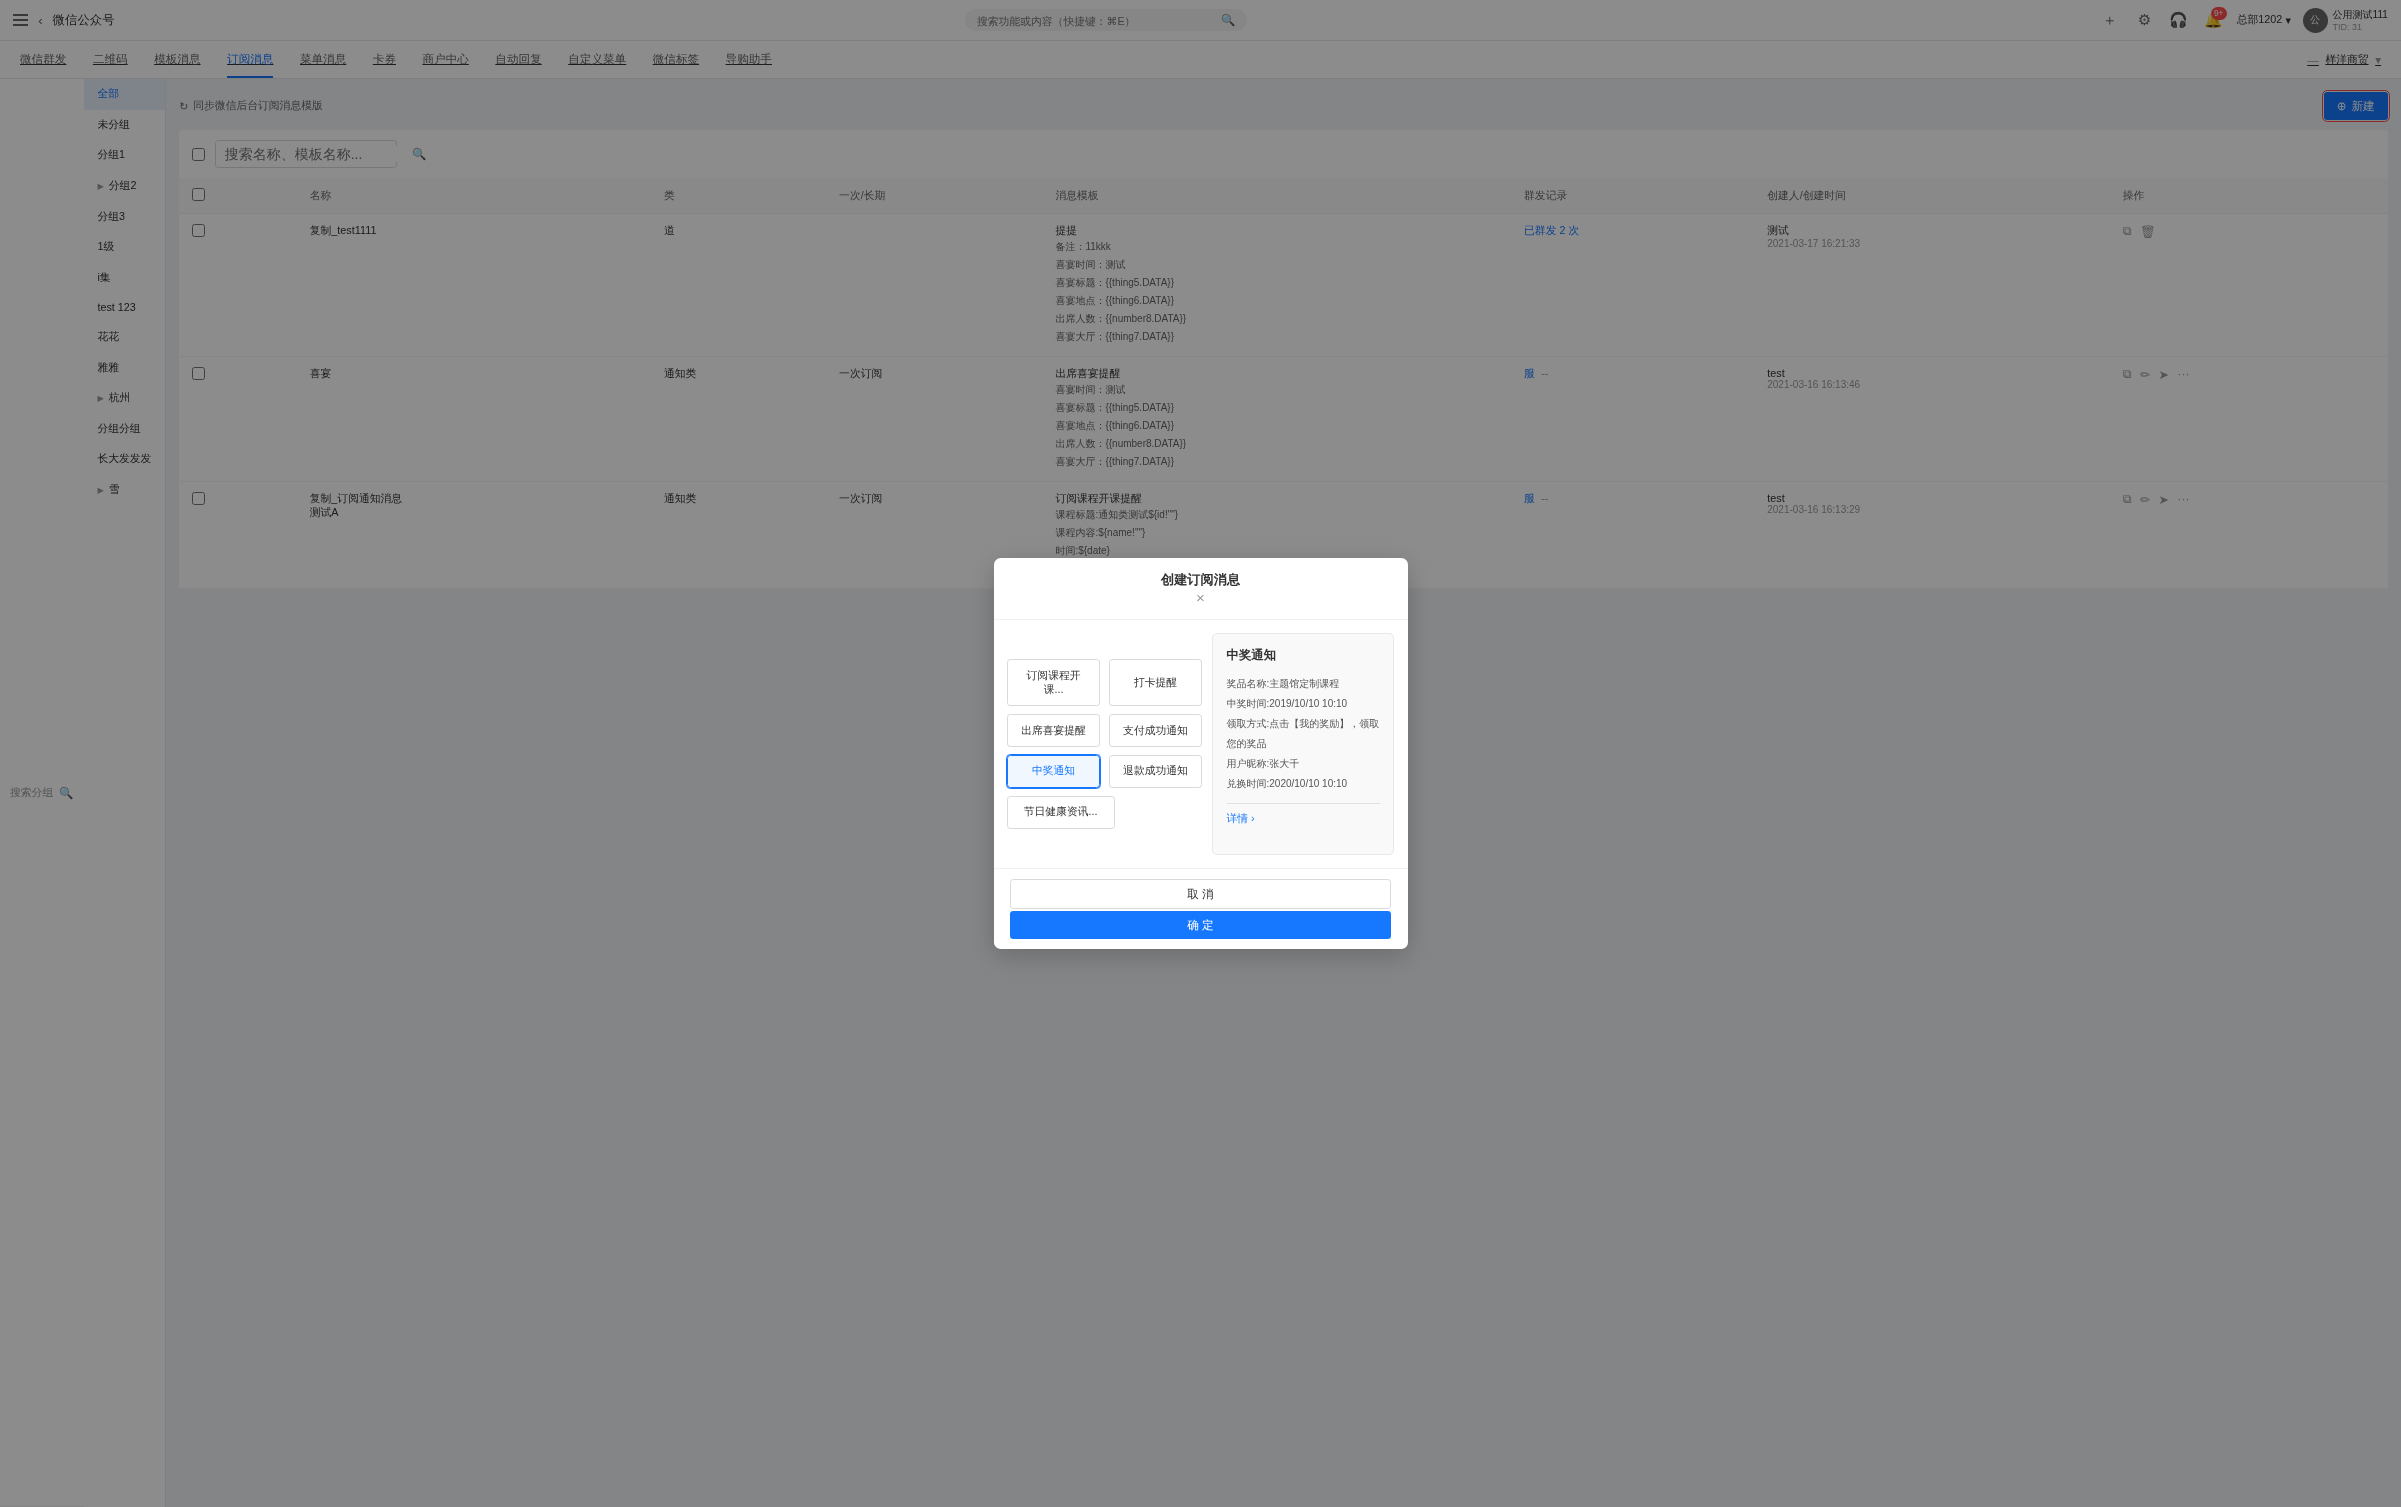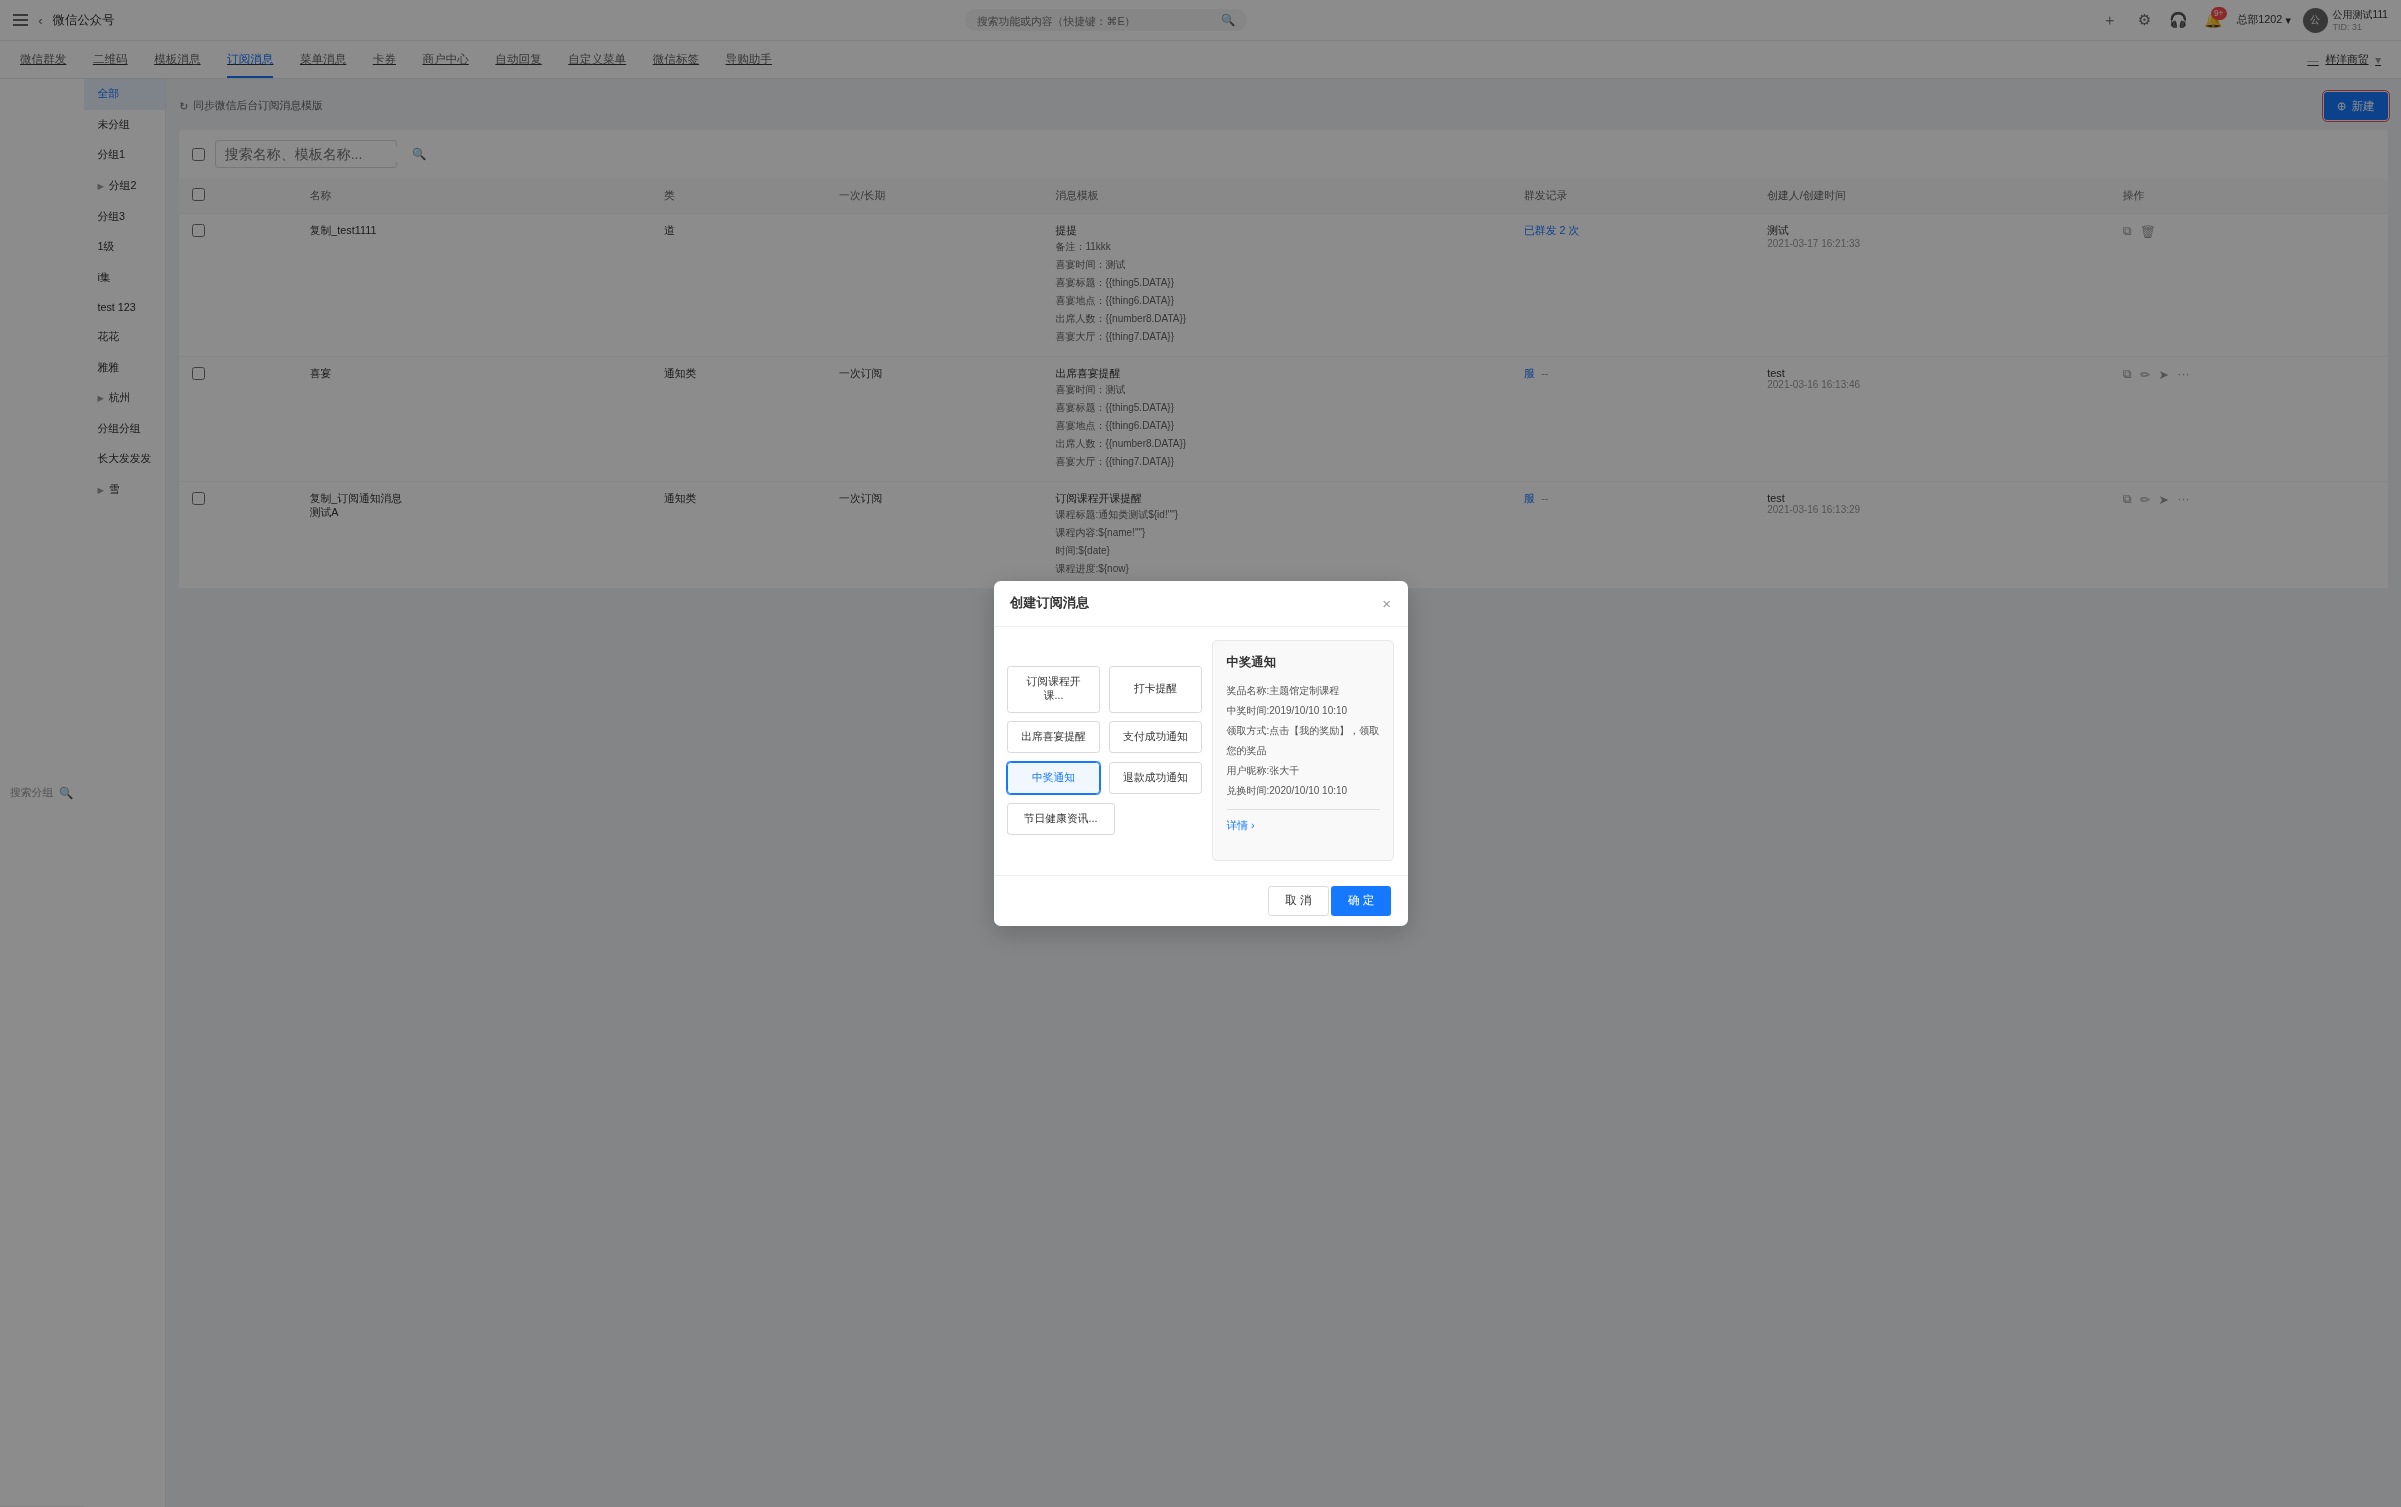--- a/index.html
+++ b/index.html
@@ -59,35 +59,35 @@
     .td-gray { color: #999; }
     .action-icons { display: flex; gap: 8.3px; color: #999; }
     .action-icon { cursor: pointer; font-size: 12.4px; }
     .td-detail { font-size: 10px; color: #666; line-height: 1.8; }
 
     
     .overlay { position: fixed; top: 0; left: 0; right: 0; bottom: 0; background: rgba(0,0,0,0.45); z-index: 100; display: flex; align-items: center; justify-content: center; }
 
     
     .modal { background: #fff; border-radius: 6.6px; width: 414px; box-shadow: 0 6.6px 26.5px rgba(0,0,0,0.2); }
-    .modal-header { display: flex; align-items: center; justify-content: space-between; padding: 13.2px 16.6px; border-bottom: 0.8px solid #f0f0f0; }
+    .modal-header { display: flex; align-items: center; justify-content: space-between; padding: 13.2px 16.6px; border-bottom: 0.8px solid #f0f0f0; flex-direction: column; }
     .modal-title { font-size: 13.2px; font-weight: 600; color: #333; }
     .modal-close { cursor: pointer; font-size: 15px; color: #999; }
     .modal-body { display: flex; padding: 13.2px; gap: 0; min-height: 248px; }
     .modal-left { flex: 1; display: flex; flex-direction: column; gap: 8.3px; padding-right: 10px; justify-content: center; }
     .modal-btn { border: 0.8px solid #d9d9d9; background: #fff; border-radius: 3.3px; padding: 8.3px 13.2px; font-size: 10.8px; color: #333; cursor: pointer; text-align: center; transition: border-color 0.2s; }
     .modal-btn.selected { border-color: #1677ff; color: #1677ff; background: #f0f7ff; outline: 1.7px solid #1677ff; }
     .modal-btn-row { display: flex; gap: 8.3px; }
     .modal-btn-row .modal-btn { flex: 1; }
     .modal-right { width: 182px; background: #f9f9f9; border-radius: 5px; padding: 13.2px; border: 0.8px solid #e8e8e8; }
     .preview-title { font-size: 12.4px; font-weight: 600; color: #333; margin-bottom: 10px; }
     .preview-line { font-size: 10px; color: #555; line-height: 2; }
     .preview-divider { border: none; border-top: 0.8px solid #e0e0e0; margin: 8.3px 0; }
     .preview-link { font-size: 10.8px; color: #1677ff; cursor: pointer; display: flex; align-items: center; gap: 3.3px; }
-    .modal-footer { display: flex; justify-content: flex-end; gap: 2px; padding: 10px 16.6px; border-top: 0.8px solid #f0f0f0; }
+    .modal-footer { display: flex; gap: 2px; padding: 10px 16.6px; border-top: 0.8px solid #f0f0f0; flex-direction: column; }
     .btn-cancel { border: 0.8px solid #d9d9d9; background: #fff; border-radius: 3.3px; padding: 6.6px 16.6px; font-size: 11.6px; cursor: pointer; color: #333; }
     .btn-confirm { background: #1677ff; color: #fff; border: none; border-radius: 3.3px; padding: 6.6px 16.6px; font-size: 11.6px; cursor: pointer; }
   </style>
 </head>
 <body>
 
 <div class="top-bar">
   <div class="top-bar-left">
     <div class="hamburger">
       <span></span>

